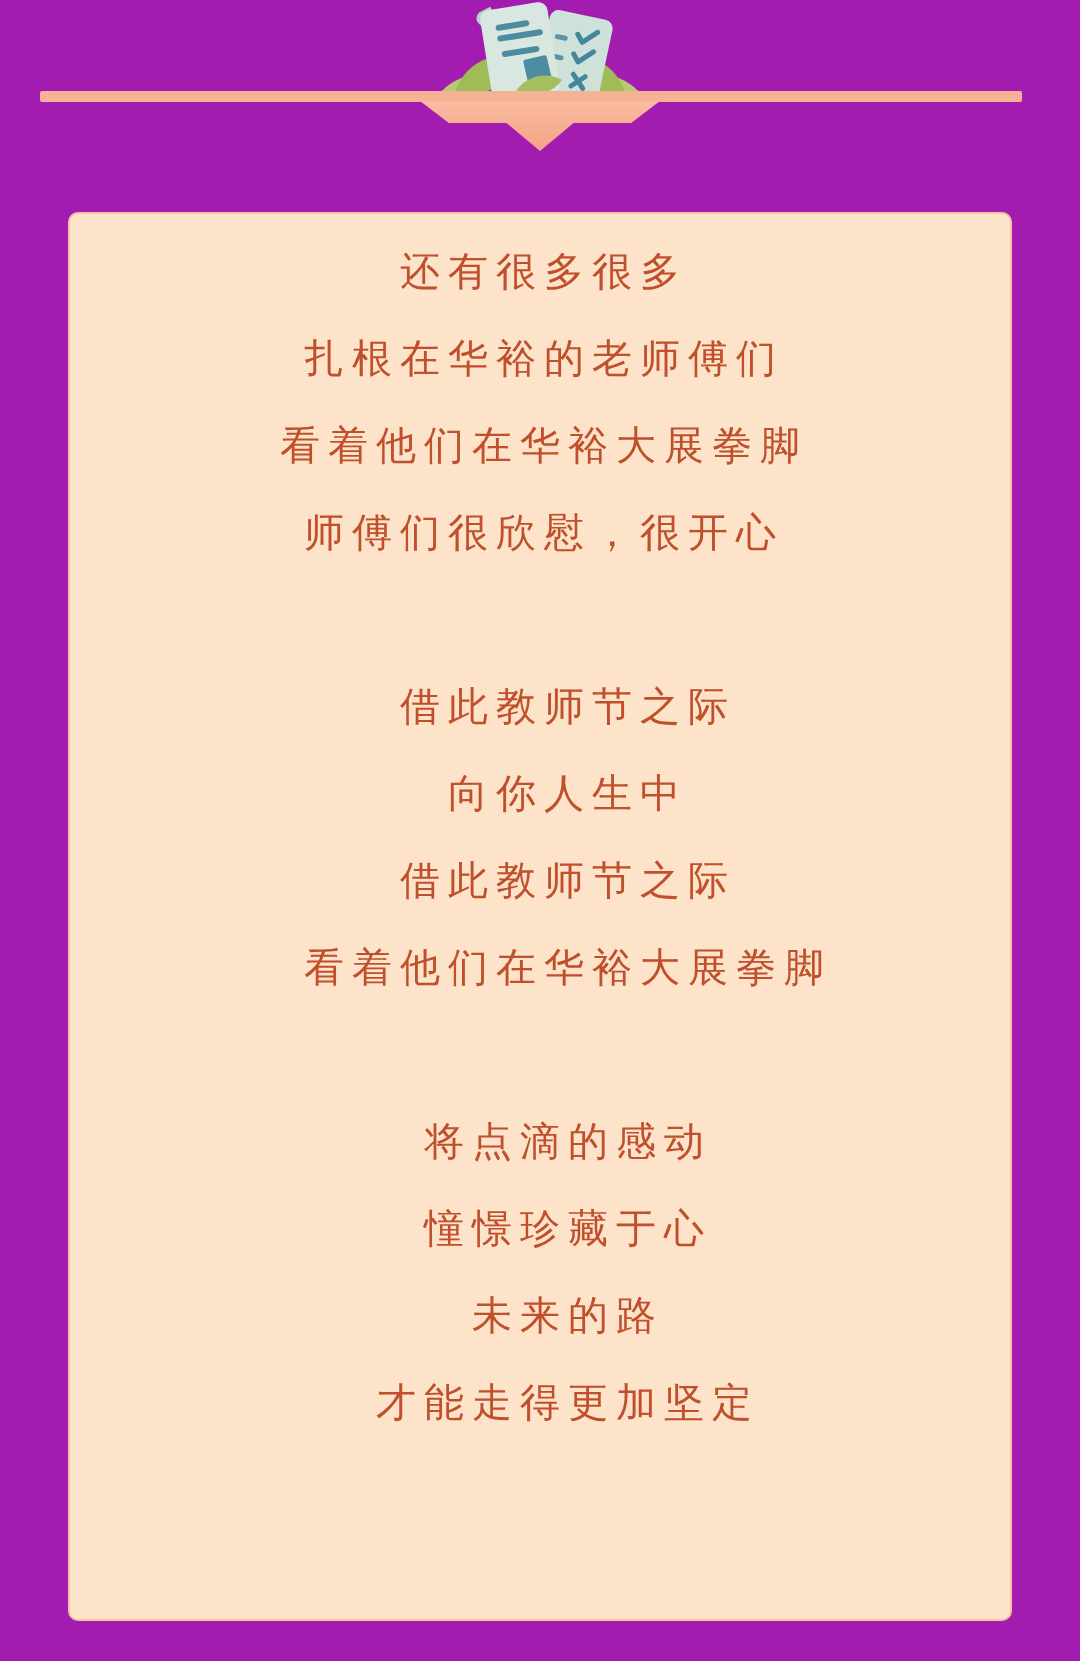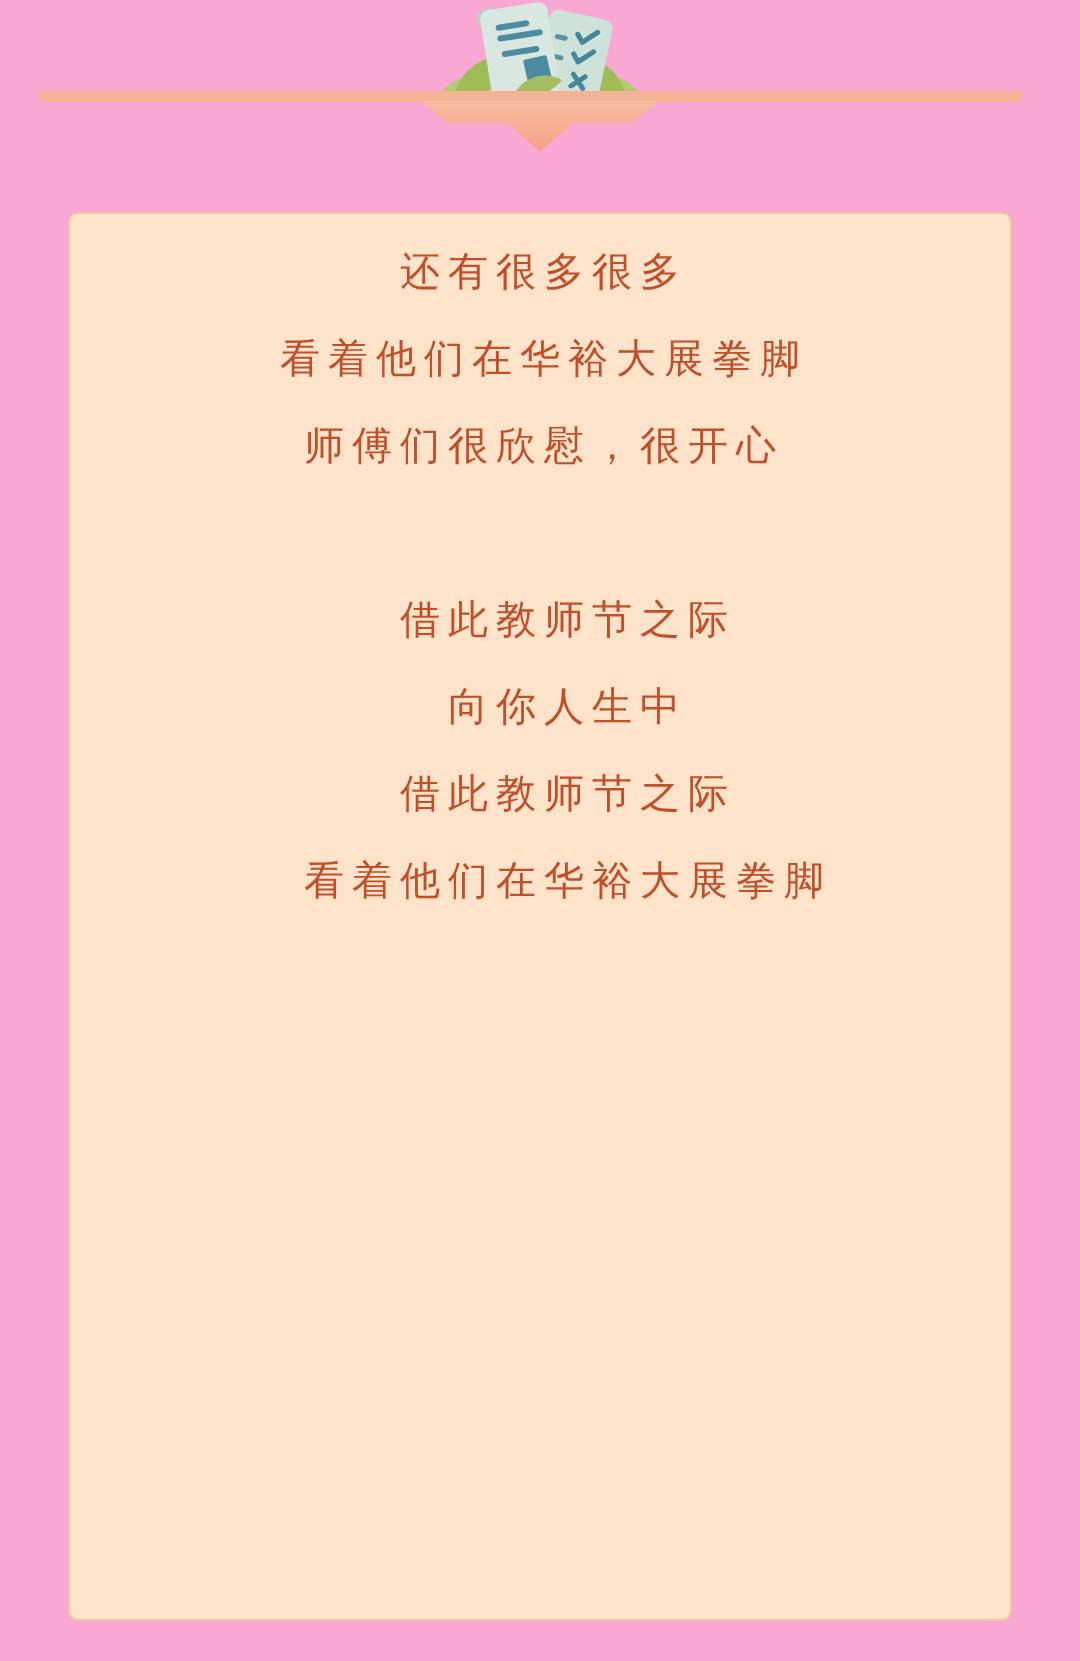--- a/index.html
+++ b/index.html
@@ -1,21 +1,21 @@
 <!DOCTYPE html>
 <html><head>
 <meta charset="utf-8">
 <style>
   html, body { margin: 0; padding: 0; background: #ffffff; }
   .page {
     position: relative;
     width: 1080px;
     height: 1661px;
     margin: 0 auto;
-    background: #f9a8d4;
+    background: #a21caf;
     overflow: hidden;
     font-family: "Liberation Sans", "DejaVu Sans", sans-serif;
   }
 
   
   .illustration {
     position: absolute;
     top: 2px;
     left: 50%;
     transform: translateX(-50%);
@@ -103,24 +103,31 @@
       <path d="M92,92 C104,72 126,70 140,78 C128,94 104,98 92,92 Z" fill="#a3bf60"></path>
     </svg>
 
     <div class="divider-bar"></div>
     <div class="ribbon"></div>
   </div>
 
   <div class="card">
     <div class="stanza">
       <div class="line">还有很多很多</div>
+      <div class="line">扎根在华裕的老师傅们</div>
       <div class="line">看着他们在华裕大展拳脚</div>
       <div class="line">师傅们很欣慰，很开心</div>
     </div>
     <div class="stanza">
       <div class="line">借此教师节之际</div>
       <div class="line">向你人生中</div>
       <div class="line">借此教师节之际</div>
       <div class="line">看着他们在华裕大展拳脚</div>
     </div>
+    <div class="stanza">
+      <div class="line">将点滴的感动</div>
+      <div class="line">憧憬珍藏于心</div>
+      <div class="line">未来的路</div>
+      <div class="line">才能走得更加坚定</div>
+    </div>
   </div>
 
 </div>
 
 </body></html>

